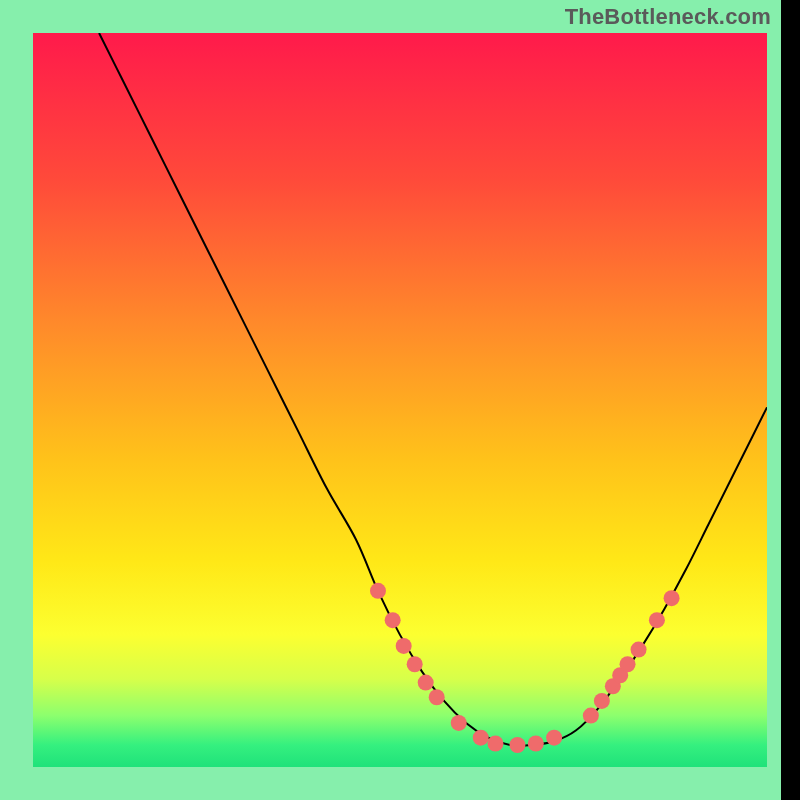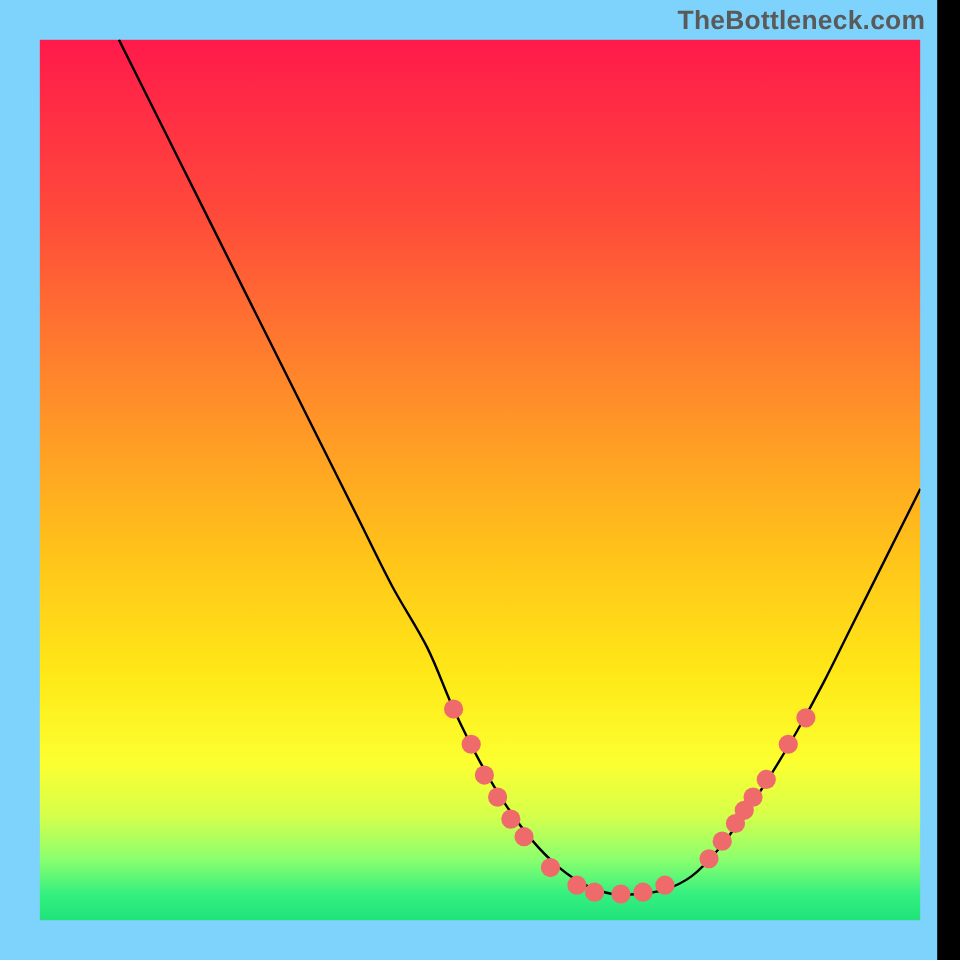--- a/index.html
+++ b/index.html
@@ -8,21 +8,21 @@
     background: #000;
     width: 800px;
     height: 800px;
     overflow: hidden;
     font-family: Arial, Helvetica, sans-serif;
   }
   .frame {
     position: relative;
     width: 781px;
     height: 800px;
-    background: #7dd3fc;
+    background: #86efac;
   }
   .attribution {
     position: absolute;
     top: 4px;
     right: 10px;
     color: #5a5a5a;
     font-size: 22px;
     font-weight: bold;
     letter-spacing: 0.2px;
   }

